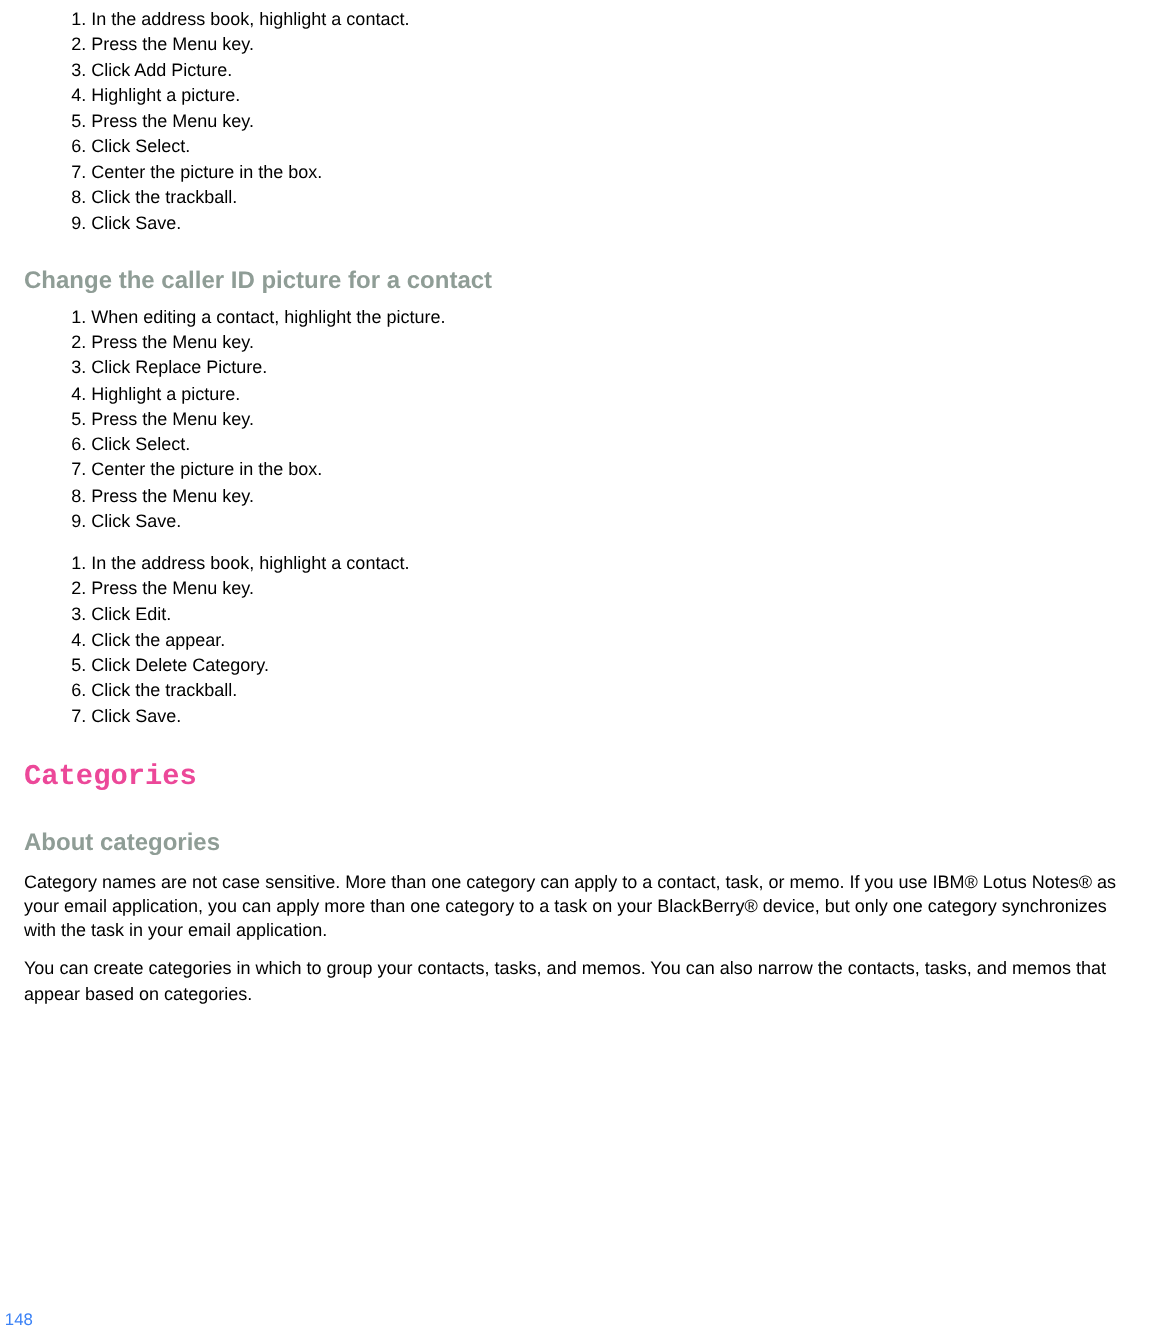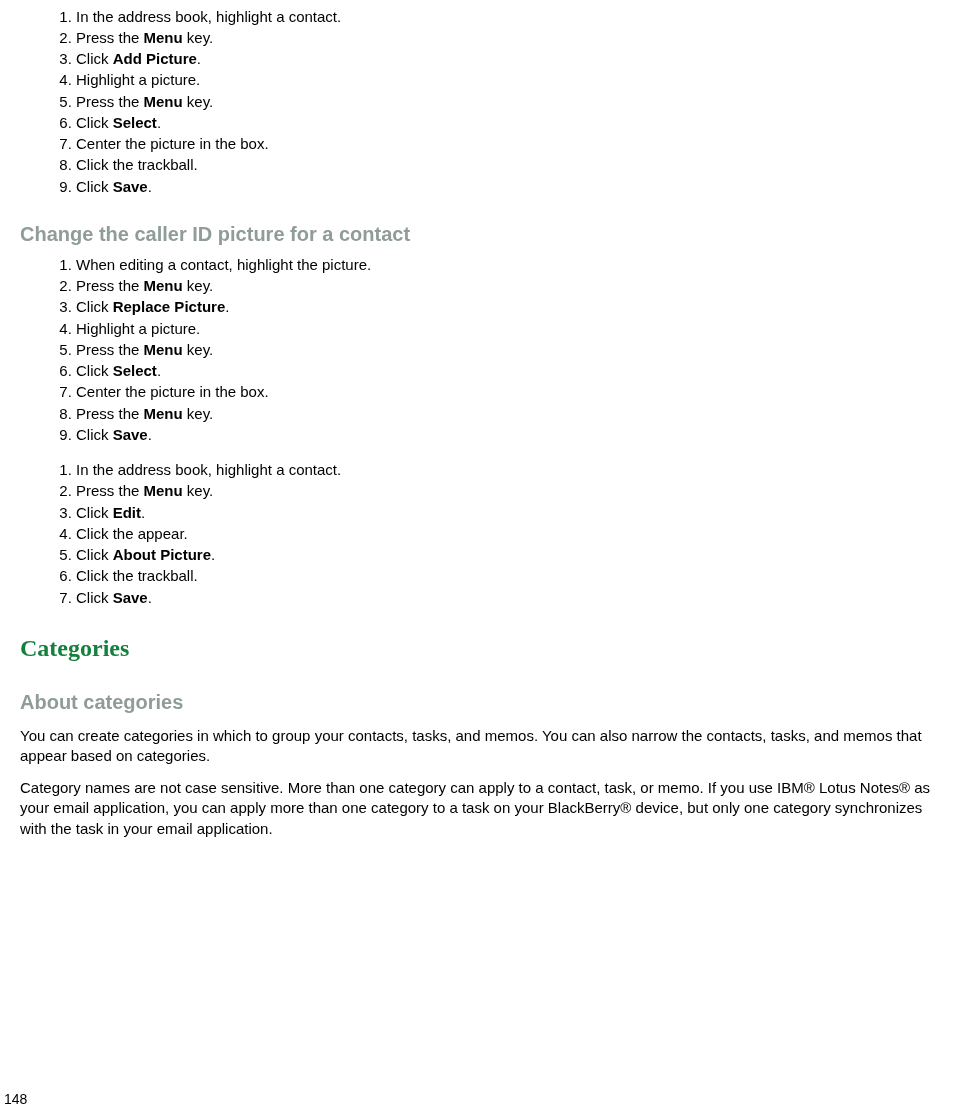--- a/index.html
+++ b/index.html
@@ -24,35 +24,35 @@
       padding: 0.5px 0;
     }
     h2 {
       font-family: Verdana, Geneva, sans-serif;
       font-size: 20px;
       font-weight: bold;
       color: #8f9d96;
       margin: 24px 0 6px 0;
     }
     h1.section {
-      font-family: Liberation Serif, serif;
+      font-family: Liberation Mono, monospace;
       font-size: 24px;
       font-weight: bold;
-      color: #15803d;
+      color: #ec4899;
       margin: 24px 0 18px 0;
     }
     p {
       margin: 10px 0 12px 0;
     }
-    .bold { font-weight: bold; }
+    .bold { font-weight: normal; }
     .page-number {
       position: absolute;
       left: 4px;
       top: 1084px;
-      color: #000000;
+      color: #3b82f6;
       font-size: 14px;
     }
     .page-wrap {
       position: relative;
       min-height: 1108px;
     }
   </style>
 </head>
 <body>
 
@@ -82,28 +82,28 @@
         <li><span>Center the picture in the box.</span></li>
         <li><span>Press the </span><span class="bold">Menu</span><span> key.</span></li>
         <li><span>Click </span><span class="bold">Save</span><span>.</span></li>
       </ol>
 
     <ol id="list-deletePicture">
         <li><span>In the address book, highlight a contact.</span></li>
         <li><span>Press the </span><span class="bold">Menu</span><span> key.</span></li>
         <li><span>Click </span><span class="bold">Edit</span><span>.</span></li>
         <li><span>Click the appear.</span></li>
-        <li><span>Click </span><span class="bold">About Picture</span><span>.</span></li>
+        <li><span>Click </span><span class="bold">Delete Category</span><span>.</span></li>
         <li><span>Click the trackball.</span></li>
         <li><span>Click </span><span class="bold">Save</span><span>.</span></li>
       </ol>
 
     <h1 class="section">Categories</h1>
 
     <h2>About categories</h2>
 
+    <p>Category names are not case sensitive. More than one category can apply to a contact, task, or memo. If you use IBM® Lotus Notes® as your email application, you can apply more than one category to a task on your BlackBerry® device, but only one category synchronizes with the task in your email application.</p>
     <p>You can create categories in which to group your contacts, tasks, and memos. You can also narrow the contacts, tasks, and memos that appear based on categories.</p>
-    <p>Category names are not case sensitive. More than one category can apply to a contact, task, or memo. If you use IBM® Lotus Notes® as your email application, you can apply more than one category to a task on your BlackBerry® device, but only one category synchronizes with the task in your email application.</p>
 
   </div>
 
   <div class="page-number">148</div>
 </div>
 
 </body></html>

